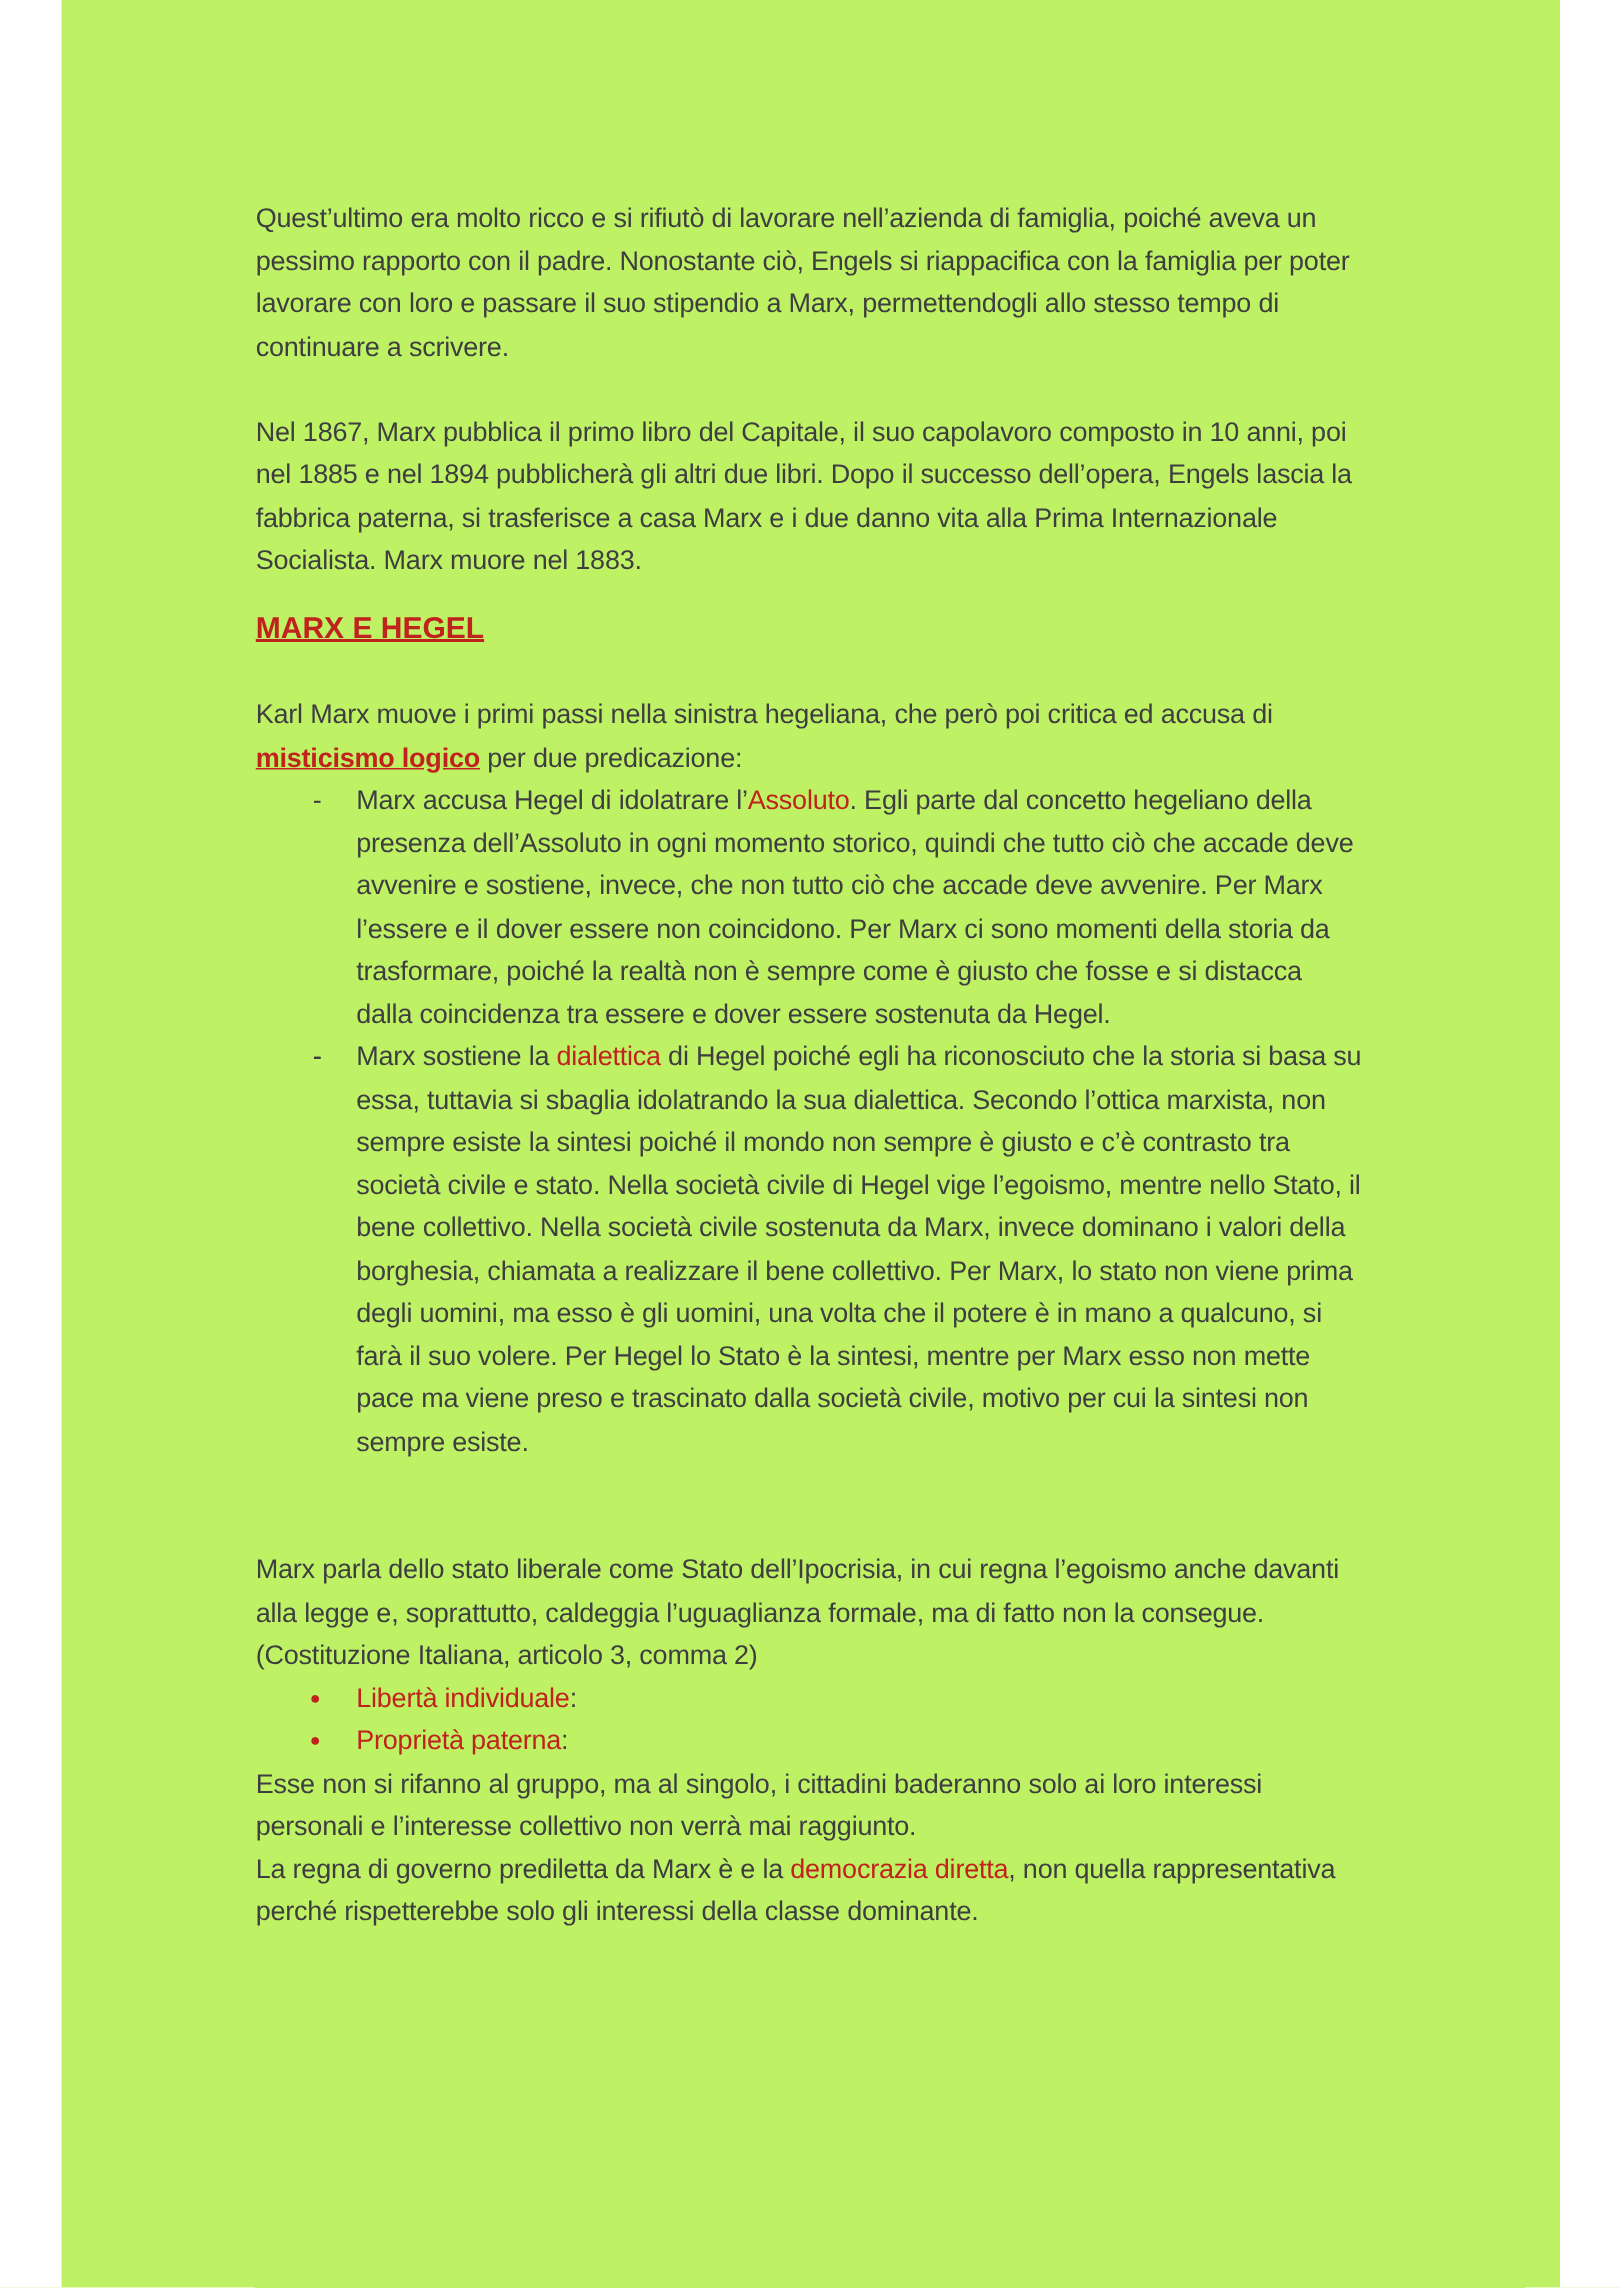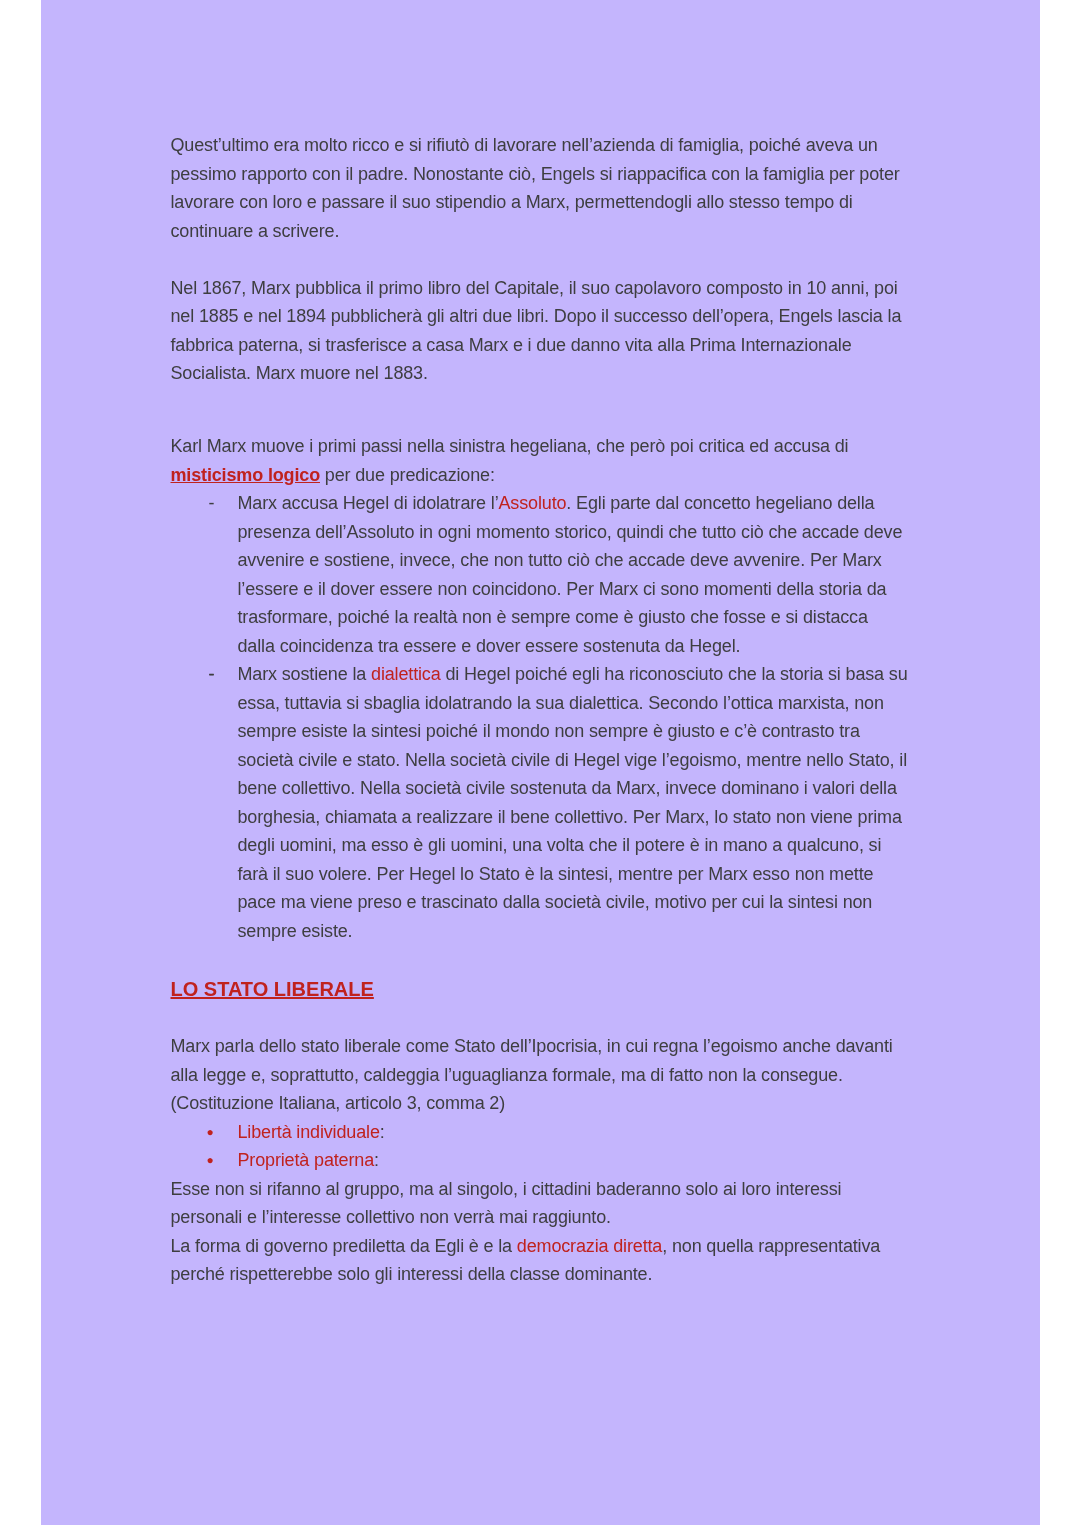--- a/index.html
+++ b/index.html
@@ -7,21 +7,21 @@
     margin: 0;
     padding: 0;
     background: #ffffff;
   }
   .page {
     position: relative;
     width: 999px;
     min-height: 1525px;
     margin: 0 auto;
     box-sizing: border-box;
-    background: #c4b5fd;
+    background: #bef264;
     padding: 131px 130px 60px 130px;
     font-family: "Liberation Sans", sans-serif;
     font-size: 18px;
     line-height: 28.5px;
     color: #3e3e40;
     letter-spacing: -0.15px;
   }
   p.para { margin: 0; }
   .blank { height: 28.5px; }
   .blank-sm { height: 16px; }
@@ -73,20 +73,21 @@
 <div class="page">
 
   <p class="para"><span>Quest’ultimo era molto ricco e si rifiutò di lavorare nell’azienda di famiglia, poiché aveva un pessimo rapporto con il padre. Nonostante ciò, Engels si riappacifica con la famiglia per poter lavorare con loro e passare il suo stipendio a Marx, permettendogli allo stesso tempo di continuare a scrivere.</span></p>
 
   <div class="blank"></div>
 
   <p class="para"><span>Nel 1867, Marx pubblica il primo libro del Capitale, il suo capolavoro composto in 10 anni, poi nel 1885 e nel 1894 pubblicherà gli altri due libri. Dopo il successo dell’opera, Engels lascia la fabbrica paterna, si trasferisce a casa Marx e i due danno vita alla Prima Internazionale Socialista. Marx muore nel 1883.</span></p>
 
   <div class="blank-sm"></div>
 
+  <h2 class="heading">MARX E HEGEL</h2>
 
   <div class="blank"></div>
 
   <p class="para"><span>Karl Marx muove i primi passi nella sinistra hegeliana, che però poi critica ed accusa di </span><span class="red-bold-underline">misticismo logico</span><span> per due predicazione:</span></p>
 
   <ul class="doc-list">
     <li>
       <span class="dash-marker">-</span>
       <span><span>Marx accusa Hegel di idolatrare l’</span><span class="red-bold">Assoluto</span><span>. Egli parte dal concetto hegeliano della presenza dell’Assoluto in ogni momento storico, quindi che tutto ciò che accade deve avvenire e sostiene, invece, che non tutto ciò che accade deve avvenire. Per Marx l’essere e il dover essere non coincidono. Per Marx ci sono  momenti della storia da trasformare, poiché la realtà non è sempre come è giusto che fosse e si distacca dalla coincidenza tra essere e dover essere sostenuta da Hegel.</span></span>
     </li>
@@ -94,33 +95,32 @@
       <span class="dash-marker">-</span>
     </li>
     <li>
       <span class="dash-marker">-</span>
       <span><span>Marx sostiene la </span><span class="red-bold">dialettica</span><span> di Hegel poiché egli ha riconosciuto che la storia si basa su essa, tuttavia si sbaglia idolatrando la sua dialettica. Secondo l’ottica marxista, non sempre esiste la sintesi poiché il mondo non sempre è giusto e c’è contrasto tra società civile e stato. Nella società civile di Hegel vige l’egoismo, mentre nello Stato, il bene collettivo. Nella società civile sostenuta da Marx, invece dominano i valori della borghesia, chiamata a realizzare il bene collettivo. Per Marx, lo stato non viene prima degli uomini, ma esso è gli uomini, una volta che il potere è in mano a qualcuno, si farà il suo volere. Per Hegel lo Stato è la sintesi, mentre per Marx esso non mette pace ma viene preso e trascinato dalla società civile, motivo per cui la sintesi non sempre esiste.</span></span>
     </li>
   </ul>
 
   <div class="blank"></div>
 
-  <h2 class="heading">LO STATO LIBERALE</h2>
 
   <div class="blank"></div>
 
   <p class="para"><span>Marx parla dello stato liberale come Stato dell’Ipocrisia, in cui regna l’egoismo anche davanti alla legge e, soprattutto, caldeggia l’uguaglianza formale, ma di fatto non la consegue. (Costituzione Italiana, articolo 3, comma 2)</span></p>
 
   <ul class="doc-list">
     <li>
       <span class="bullet-marker">●</span>
       <span><span class="red-bold">Libertà individuale</span><span>:</span></span>
     </li>
     <li>
       <span class="bullet-marker">●</span>
       <span><span class="red-bold">Proprietà paterna</span><span>:</span></span>
     </li>
   </ul>
 
   <p class="para"><span>Esse non si rifanno al gruppo, ma al singolo, i cittadini baderanno solo ai loro interessi personali e l’interesse collettivo non verrà mai raggiunto.</span></p>
-  <p class="para"><span>La forma di governo prediletta da Egli è e la </span><span class="red-bold">democrazia diretta</span><span>, non quella rappresentativa perché rispetterebbe solo gli interessi della classe dominante.</span></p>
+  <p class="para"><span>La regna di governo prediletta da Marx è e la </span><span class="red-bold">democrazia diretta</span><span>, non quella rappresentativa perché rispetterebbe solo gli interessi della classe dominante.</span></p>
 
 </div>
 
 </body></html>

